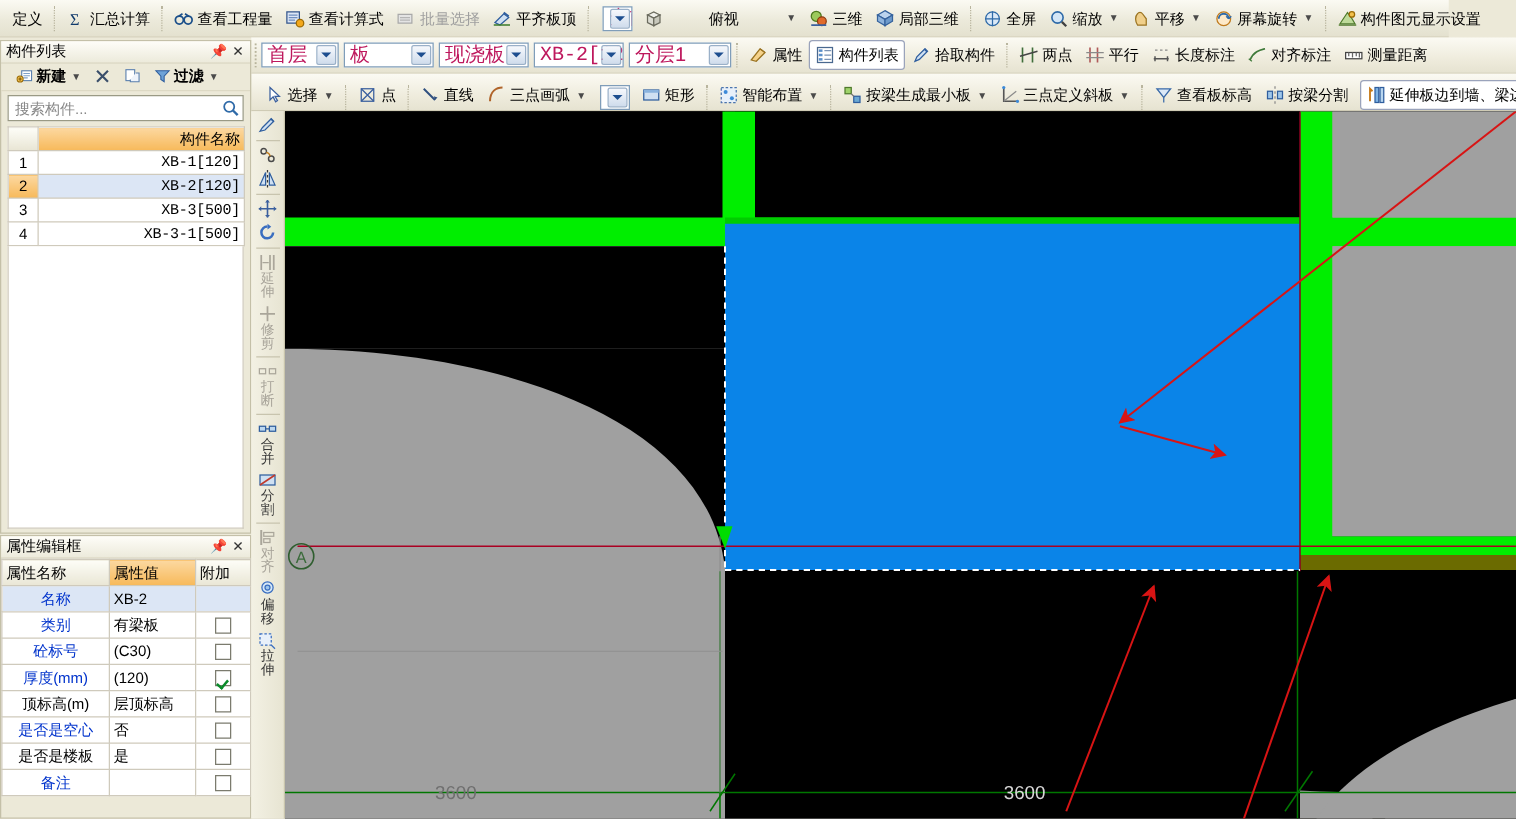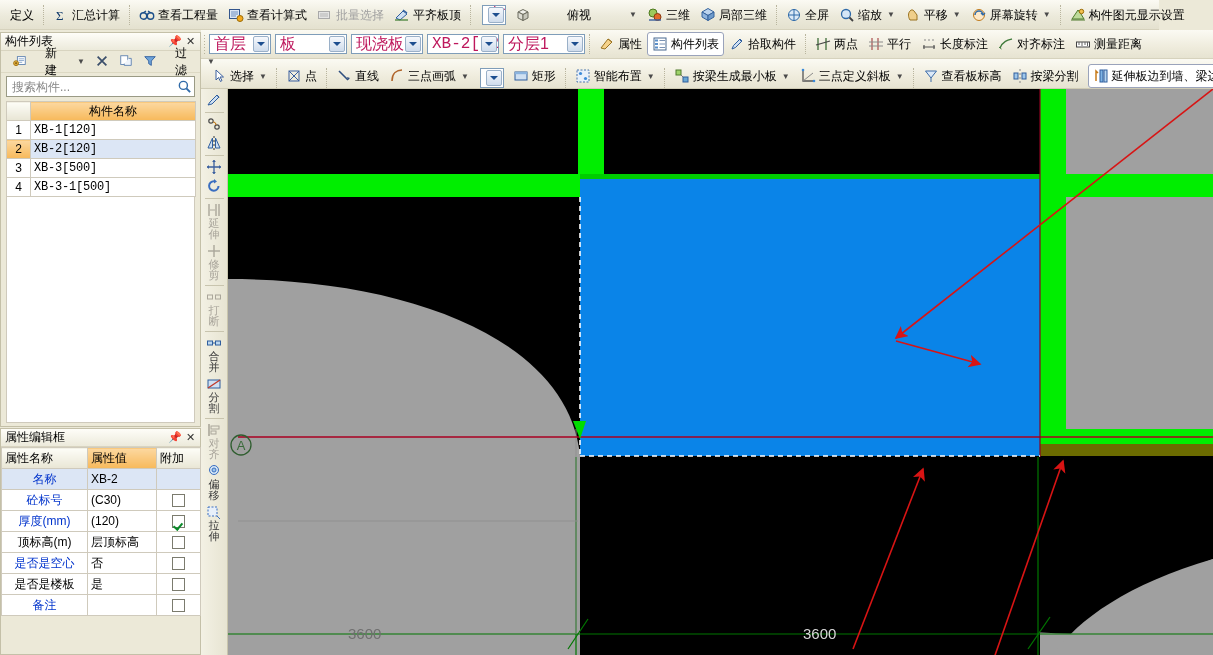--- a/index.html
+++ b/index.html
@@ -87,38 +87,38 @@
   .panel-title .t { flex: 1; font-weight: normal; }
   .ptbtn { width: 15px; height: 15px; display: flex; align-items: center; justify-content: center; color: #333; font-size: 11px; cursor: default; }
 
   #comp-panel { top: 32px; height: 395px; }
   #prop-panel { top: 428px; height: 227px; }
 
   .panel-toolbar {
     height: 22px; display: flex; align-items: center; gap: 2px;
     padding-left: 8px; background: #ece9d8; border-bottom: 1px solid #ddd9c4;
   }
-  .ptb { display: inline-flex; align-items: center; gap: 18px; padding: 1px 3px; border: 1px solid transparent; border-radius: 2px; font-size: 12px; }
+  .ptb { display: inline-flex; align-items: center; gap: 2px; padding: 1px 3px; border: 1px solid transparent; border-radius: 2px; font-size: 12px; font-weight: bold; }
 
   .searchrow { padding: 3px 5px 4px 5px; }
   .searchbox {
     height: 21px; background: #fff; border: 1px solid #9a9a85;
     display: flex; align-items: center; padding: 0 2px 0 5px;
   }
   .searchbox input {
     flex: 1; border: 0; outline: 0; font-size: 12px;
     font-family: "Liberation Sans", sans-serif; color: #555;
     background: transparent; padding: 0;
   }
   .searchbox input::placeholder { color: #888; }
 
   table.grid { border-collapse: collapse; width: 190px; margin: 0 5px; table-layout: fixed; background: #fff; }
   table.grid th, table.grid td {
     border: 1px solid #cfcabc; font-weight: normal; font-size: 12px;
-    height: 19px; padding: 0 3px; overflow: hidden; white-space: nowrap;
+    height: 19px; padding: 0 3px; overflow: hidden; white-space: nowrap; text-align: right;
   }
   .grid th { background: linear-gradient(#fcd8a0, #f7b95a); color: #000; text-align: center; }
   .grid th.blank { background: linear-gradient(#fdfdf7, #e8e5d4); }
   .grid td.idx { text-align: center; width: 24px; background: #fff; color: #000; }
   .grid tr.sel td.idx { background: linear-gradient(#fcd8a0, #f7b95a); }
   .grid tr.sel td.nm { background: #dce6f5; }
   .grid td.nm { font-family: "Liberation Mono", "DejaVu Sans Mono", monospace; font-size: 12px; letter-spacing: -0.2px; }
   .gridfill { background: #fff; border: 1px solid #cfcabc; border-top: 0; margin: 0 5px; }
 
   
@@ -689,20 +689,25 @@
           <th class="h3">附加</th>
         </tr>
       </thead>
       <tbody>
         <tr class="first">
           <td class="pn">名称</td>
           <td class="pv mono">XB-2</td>
           <td class="chk"></td>
         </tr>
         <tr>
+          <td class="pn">类别</td>
+          <td class="pv">有梁板</td>
+          <td class="chk"><span class="cbox"></span></td>
+        </tr>
+        <tr>
           <td class="pn">砼标号</td>
           <td class="pv mono">(C30)</td>
           <td class="chk"><span class="cbox"></span></td>
         </tr>
         <tr>
           <td class="pn">厚度(mm)</td>
           <td class="pv mono">(120)</td>
           <td class="chk"><span class="cbox on"></span></td>
         </tr>
         <tr>

